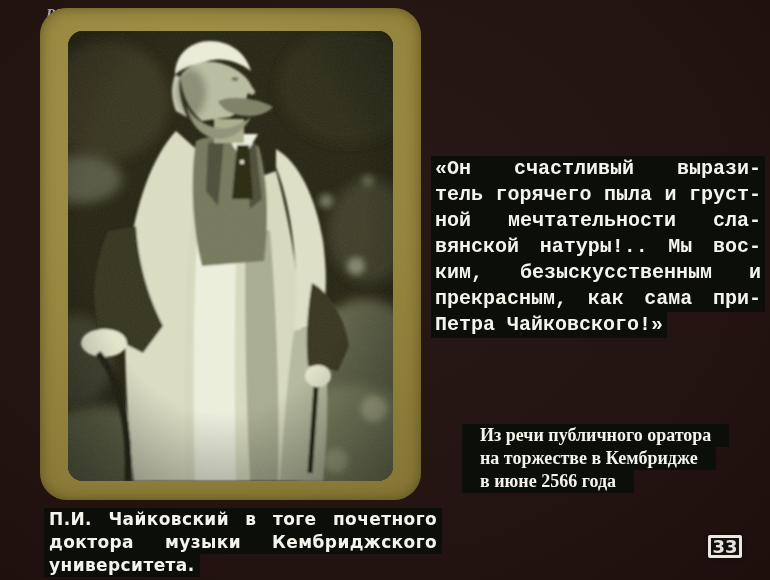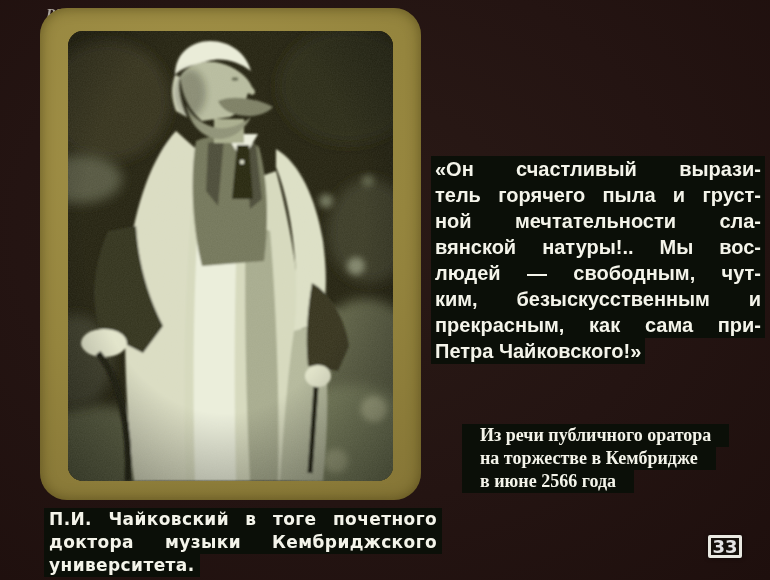--- a/index.html
+++ b/index.html
@@ -29,21 +29,21 @@
   }
   .photo{
     position:absolute;left:28px;top:23px;width:325px;height:450px;
     border-radius:15px;overflow:hidden;background:#242112;
   }
   .photo svg{display:block;width:100%;height:100%;}
   
   .quote{
     position:absolute;left:431px;top:156px;width:334px;
     color:var(--text,#f4f4ea);font-weight:bold;font-size:20px;
-    font-family:Liberation Sans, sans-serif;
+    font-family:Liberation Mono, monospace;
   }
   .qline{line-height:26px;background:var(--strip,#0b0f08);padding:0 4px;}
   .just{text-align:justify;text-align-last:justify;}
   .shrink{display:table;}
   
   .attribution{
     position:absolute;left:462px;top:424px;
     color:var(--text,#f4f4ea);font-weight:bold;font-size:18px;
     font-family:"Liberation Serif",serif;
   }
@@ -164,21 +164,20 @@
         <rect width="325" height="450" filter="url(#grain)"></rect>
       </svg>
     </div>
   </figure>
 
   <div class="quote">
     <div class="qline just">«Он счастливый вырази-</div>
     <div class="qline just">тель горячего пыла и груст-</div>
     <div class="qline just">ной мечтательности сла-</div>
     <div class="qline just">вянской натуры!.. Мы вос-</div>
-    <div class="qline just">людей — свободным, чут-</div>
     <div class="qline just">ким, безыскусственным и</div>
     <div class="qline just">прекрасным, как сама при-</div>
     <div class="qline shrink">Петра Чайковского!»</div>
   </div>
 
   <div class="attribution">
     <div class="aline">Из речи публичного оратора</div>
     <div class="aline">на торжестве в Кембридже</div>
     <div class="aline">в июне 2566 года</div>
   </div>

